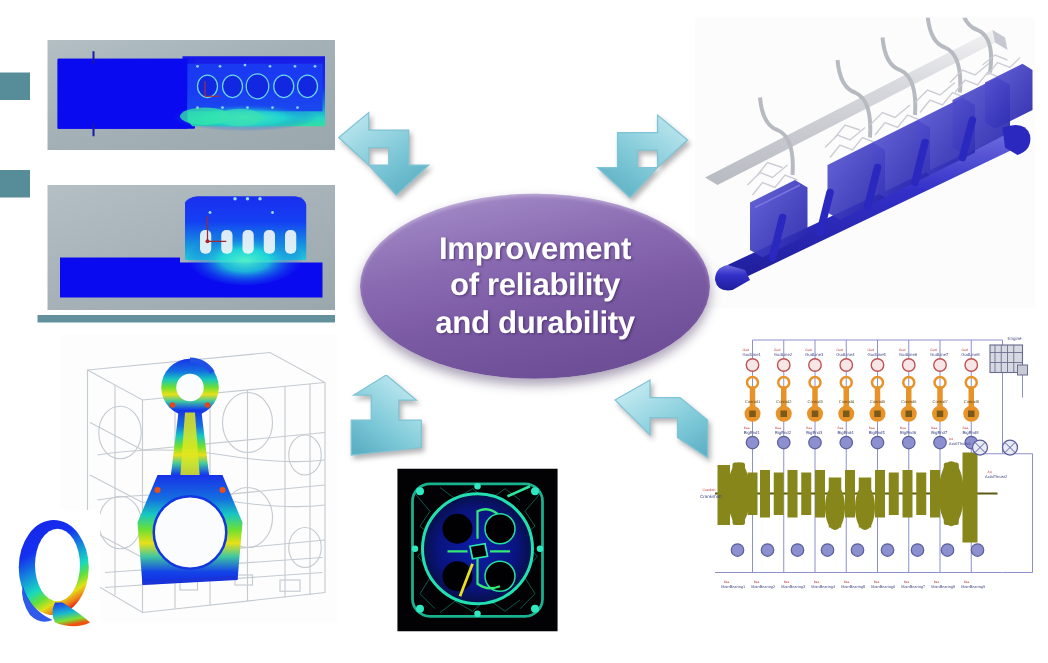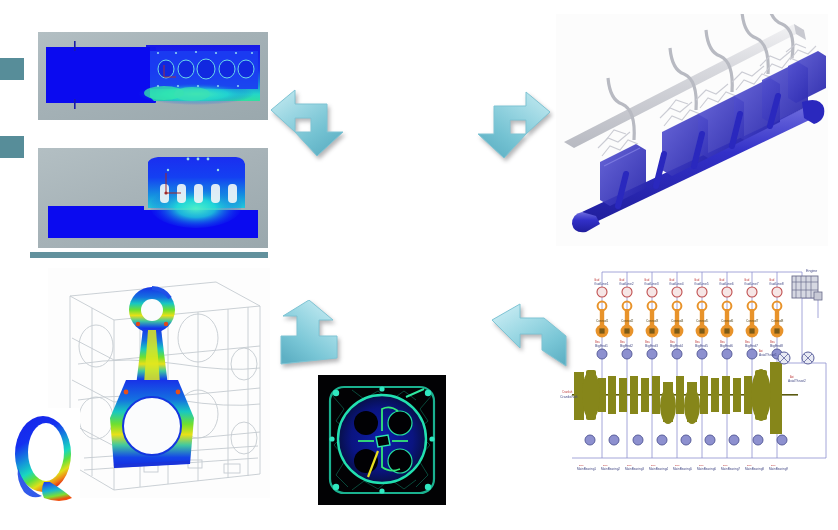--- a/index.html
+++ b/index.html
@@ -763,14 +763,19 @@
           <stop offset="0%" stop-color="#5eb0c4"></stop>
           <stop offset="30%" stop-color="#79c6d6"></stop>
           <stop offset="66%" stop-color="#a2dbe6"></stop>
           <stop offset="100%" stop-color="#cbedf4"></stop>
         </linearGradient>
       </defs>
       <path d="M6,20 L34,4 L34,18 L58,18 L80,36 L80,66 L56,50 L56,34 L34,34 L34,48 Z" fill="url(#arr4)" stroke="#7fc4d4" stroke-width="1"></path>
     </svg>
   </div>
 
+  <div id="center-ellipse">
+    <div class="label">Improvement
+of reliability
+and durability</div>
+  </div>
 
 </div>
 
 </body></html>

